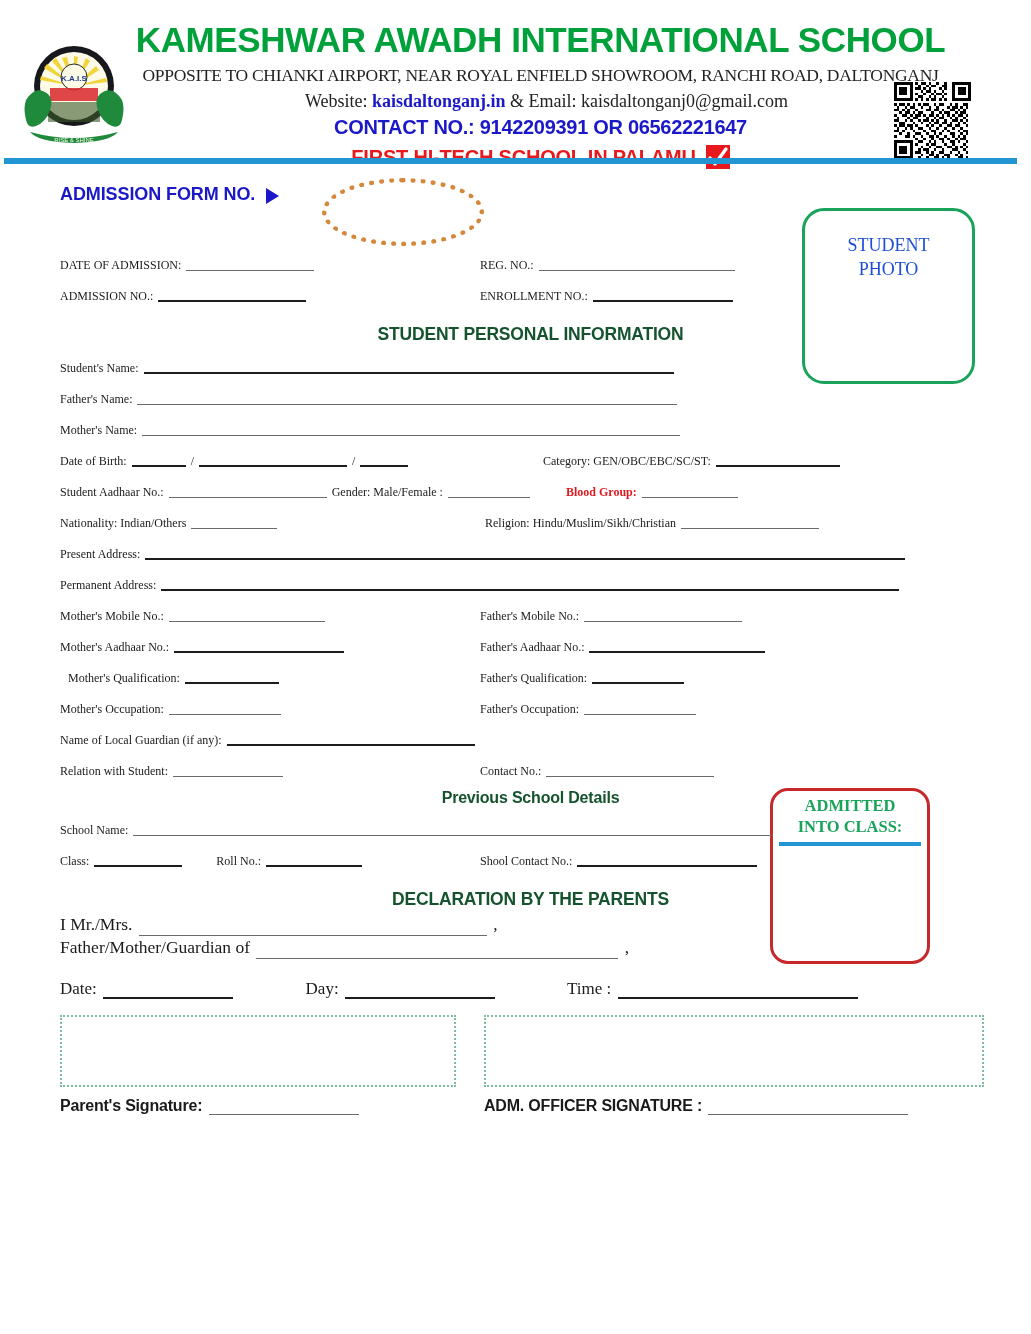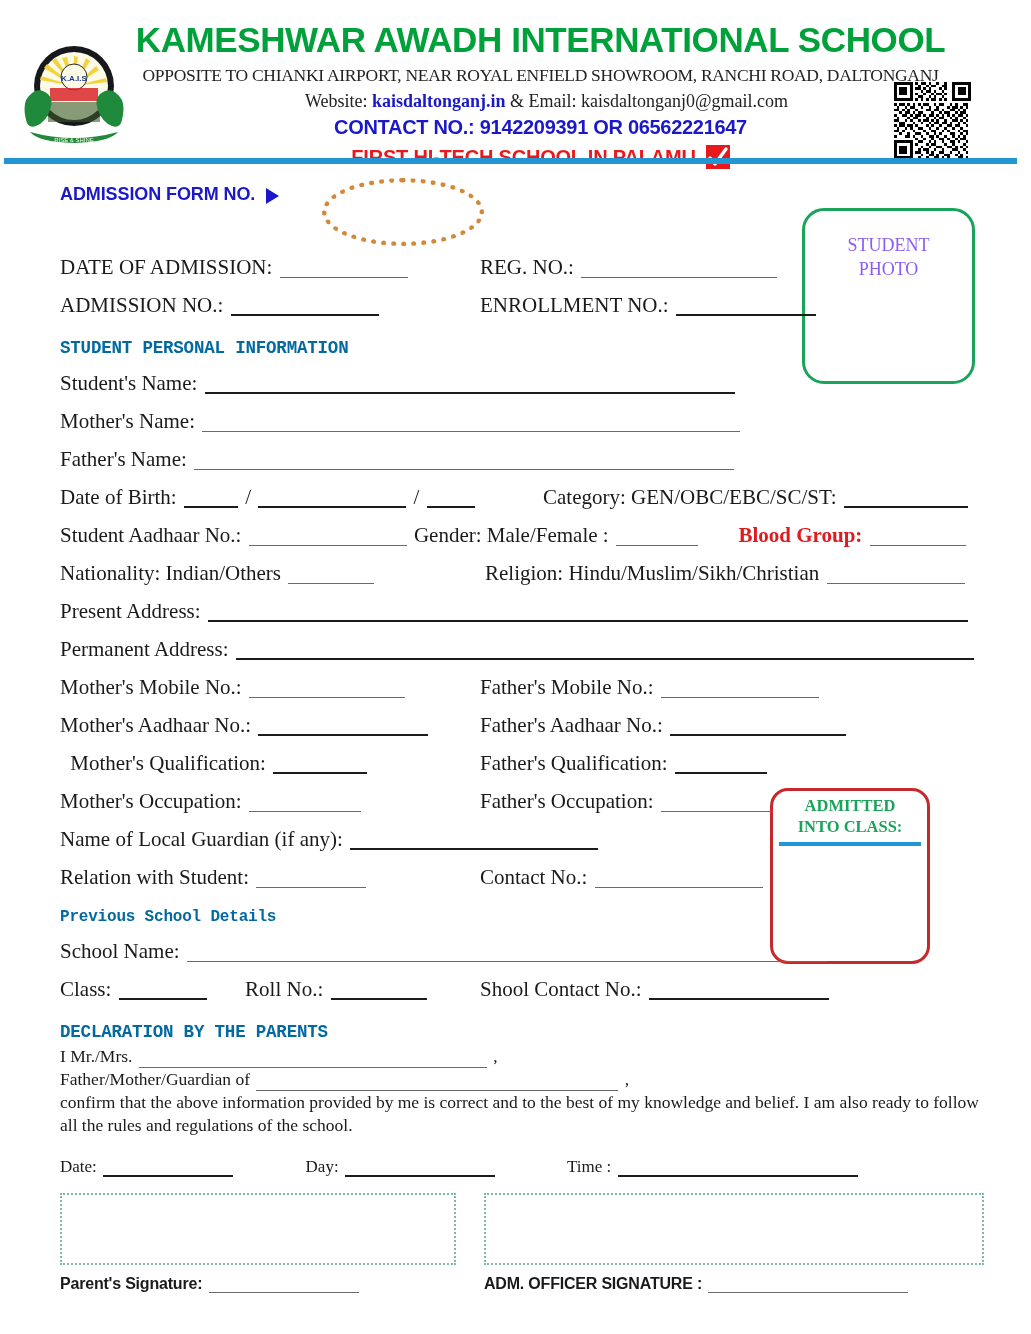--- a/index.html
+++ b/index.html
@@ -143,21 +143,21 @@
     position: absolute;
     left: 262px;
     top: -6px;
     width: 162px;
     height: 68px;
     border: 5px dotted #d4883a;
     border-radius: 50%;
   }
 
   .frow {
-    font-size: 21px;
+    font-size: 12px;
     line-height: 1.0;
     margin-top: 17px;
     white-space: nowrap;
     position: relative;
   }
   .frow.tight { margin-top: 15px; }
   .col2 { position: absolute; left: 420px; top: 0; }
   .col2b { position: absolute; left: 480px; top: 0; }
   .col2c { position: absolute; left: 540px; top: 0; }
 
@@ -166,47 +166,48 @@
     display: inline-block;
     vertical-align: bottom;
     border-bottom: 1.6px solid #2b2b2b;
     height: 14px;
     margin: 0 2px;
   }
   .bl.thin { border-bottom: 1.2px solid #6a6a6a; }
   .bl.thick { border-bottom: 2.2px solid #1c1c1c; }
 
   .sec-head {
-    font-family: Liberation Mono, monospace;
+    font-family: Liberation Sans, sans-serif;
     font-weight: bold;
     font-size: 17.5px;
-    color: #0369a1;
+    color: #14532d;
     letter-spacing: -0.2px;
     margin-top: 22px;
     margin-bottom: 2px;
-  }
-  .sec-head.sm { font-size: 16px; margin-top: 20px; }
+    text-align: center;
+  }
+  .sec-head.sm { font-size: 16px; margin-top: 12px; }
 
   .bold { font-weight: bold; }
   .red-lbl { color: #e01b20; font-weight: bold; }
 
   
   .photo-box {
     position: absolute;
     left: 802px;
     top: 24px;
     width: 173px;
     height: 176px;
     border: 3.5px solid #1aa35a;
     border-radius: 22px;
     text-align: center;
     padding-top: 22px;
     font-size: 18px;
     line-height: 1.35;
-    color: #8b5cf6;
+    color: #1d4ed8;
     background: #fff;
   }
 
   
   .admit-box {
     position: absolute;
     left: 770px;
     top: 604px;
     width: 160px;
     height: 176px;
@@ -598,27 +599,27 @@
   </div>
 
   <div class="sec-head">STUDENT PERSONAL INFORMATION</div>
 
   <div class="frow tight">
     <span>Student's Name:</span>
     <span class="bl thick" style="width:530px"></span>
   </div>
 
   <div class="frow">
+    <span>Father's Name:</span>
+    <span class="bl thin" style="width:540px"></span>
+  </div>
+
+  <div class="frow">
     <span>Mother's Name:</span>
     <span class="bl thin" style="width:538px"></span>
-  </div>
-
-  <div class="frow">
-    <span>Father's Name:</span>
-    <span class="bl thin" style="width:540px"></span>
   </div>
 
   <div class="frow">
     <span>Date of Birth:</span>
     <span class="bl thick" style="width:54px"></span>
     <span>/</span>
     <span class="bl thick" style="width:148px"></span>
     <span>/</span>
     <span class="bl thick" style="width:48px"></span>
     <span class="col2c" style="left:483px">
@@ -733,21 +734,20 @@
     <div class="decl-line">
       <span>I Mr./Mrs.</span>
       <span class="bl thin" style="width:348px"></span>
       <span>,</span>
     </div>
     <div class="decl-line">
       <span>Father/Mother/Guardian of</span>
       <span class="bl thin" style="width:362px"></span>
       <span>,</span>
     </div>
-    <div class="decl-para">confirm that the above information provided by me is correct and to the best of my knowledge and belief. I am also ready to follow all the rules and regulations of the school.</div>
   </div>
 
   <div class="datetime-row">
     <span>Date:</span>
     <span class="bl thick" style="width:130px"></span>
     <span style="display:inline-block;width:62px"></span>
     <span>Day:</span>
     <span class="bl thick" style="width:150px"></span>
     <span style="display:inline-block;width:62px"></span>
     <span>Time :</span>

